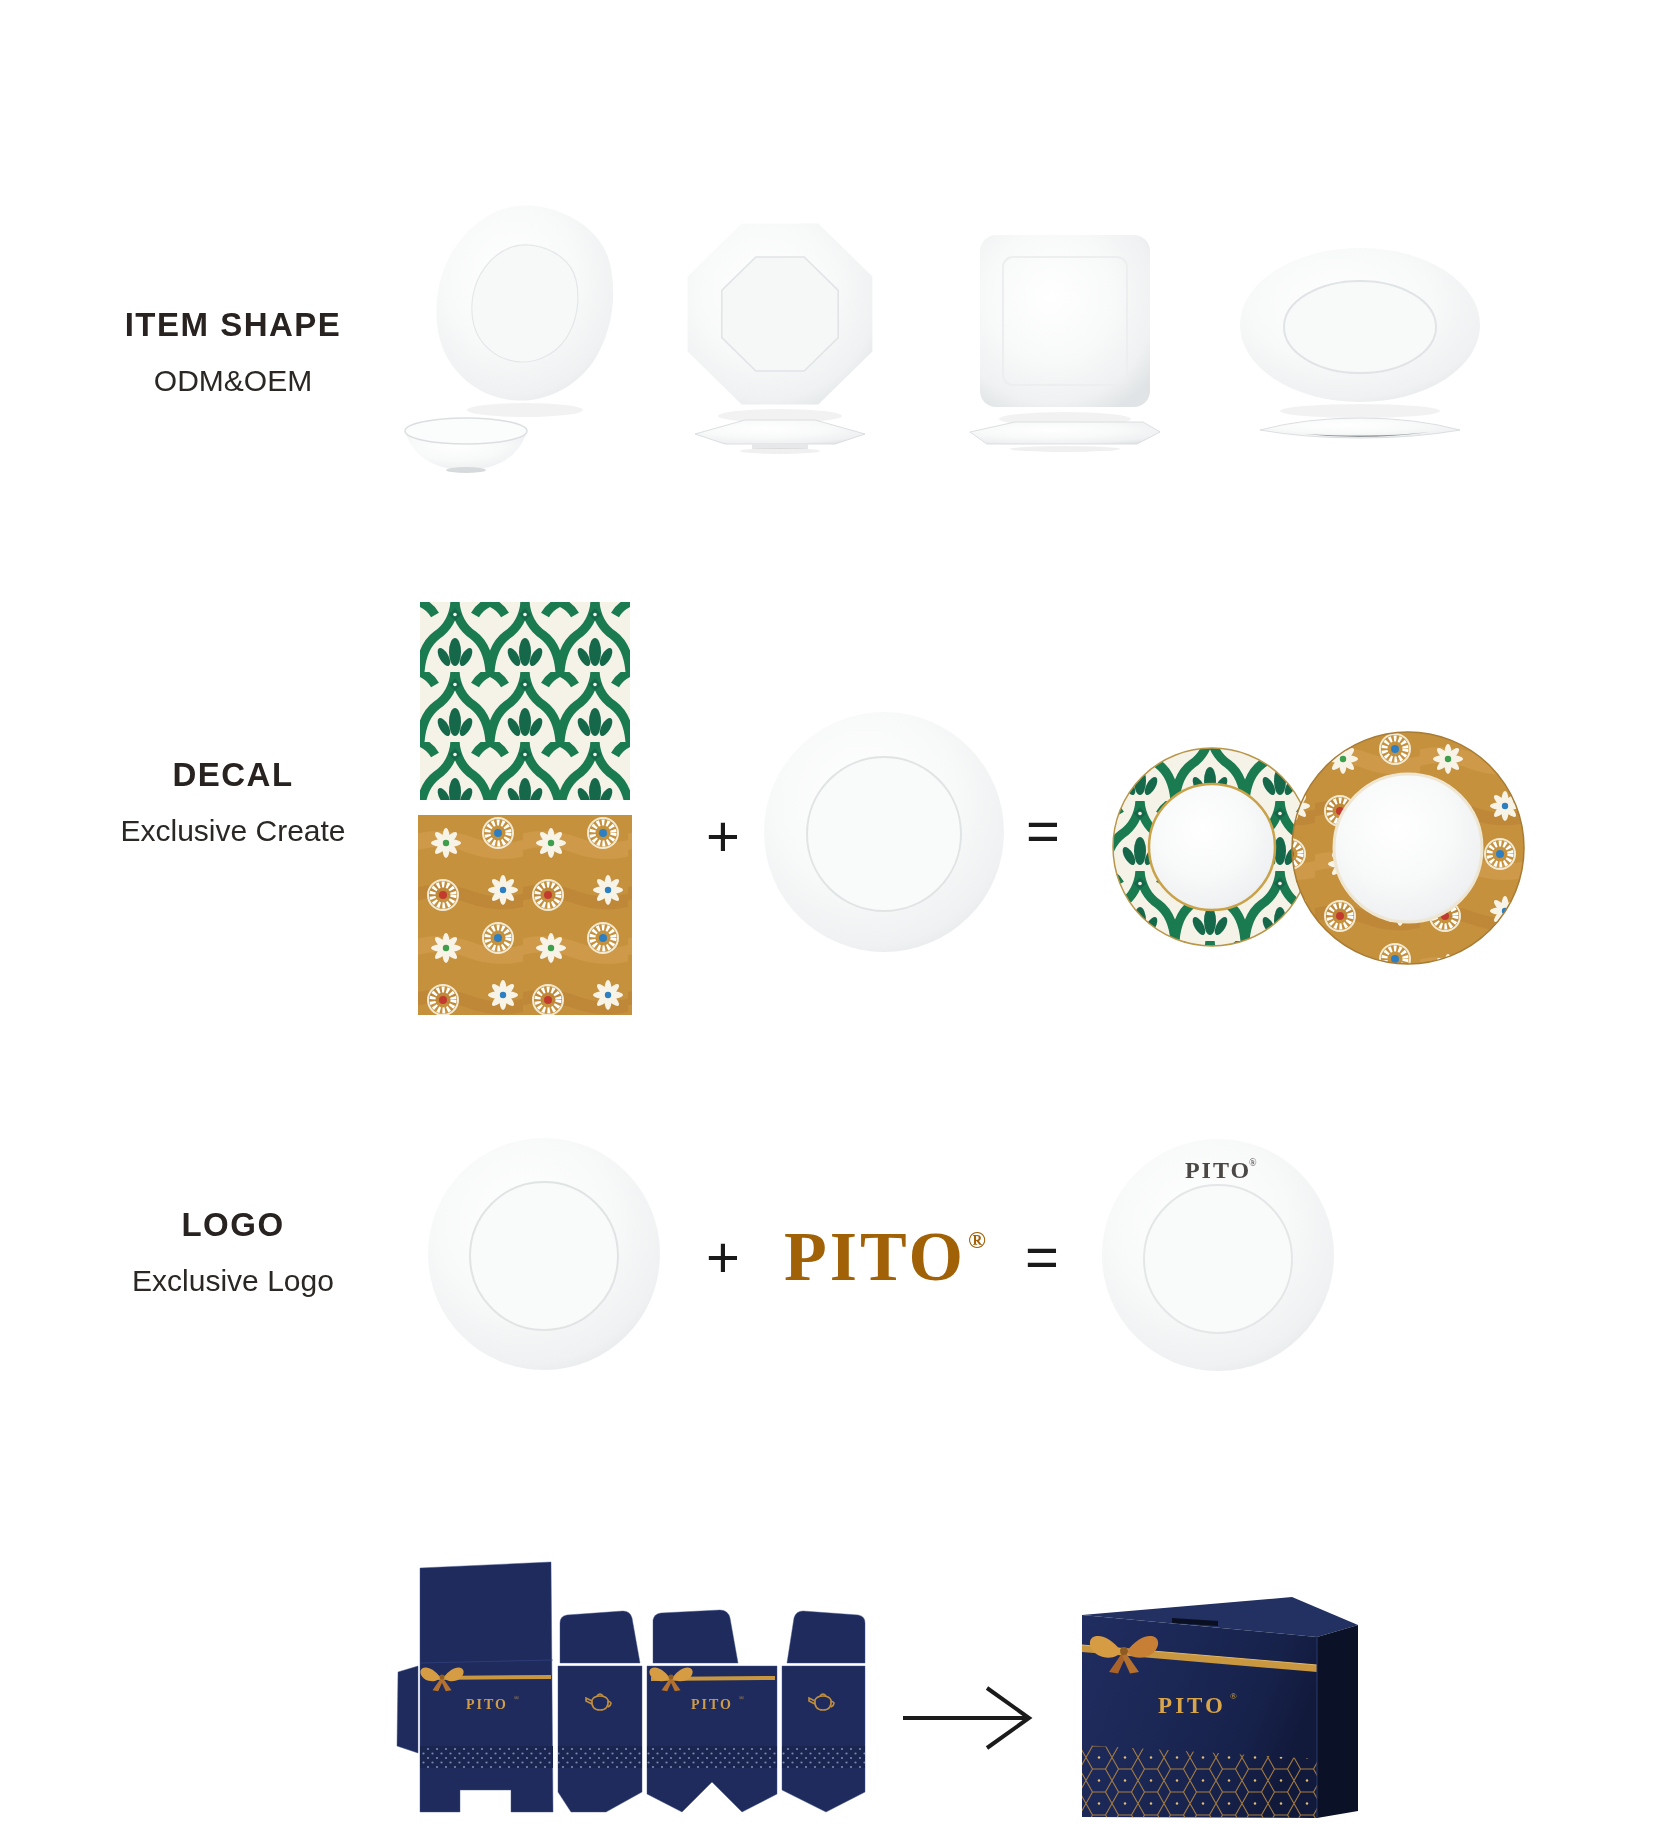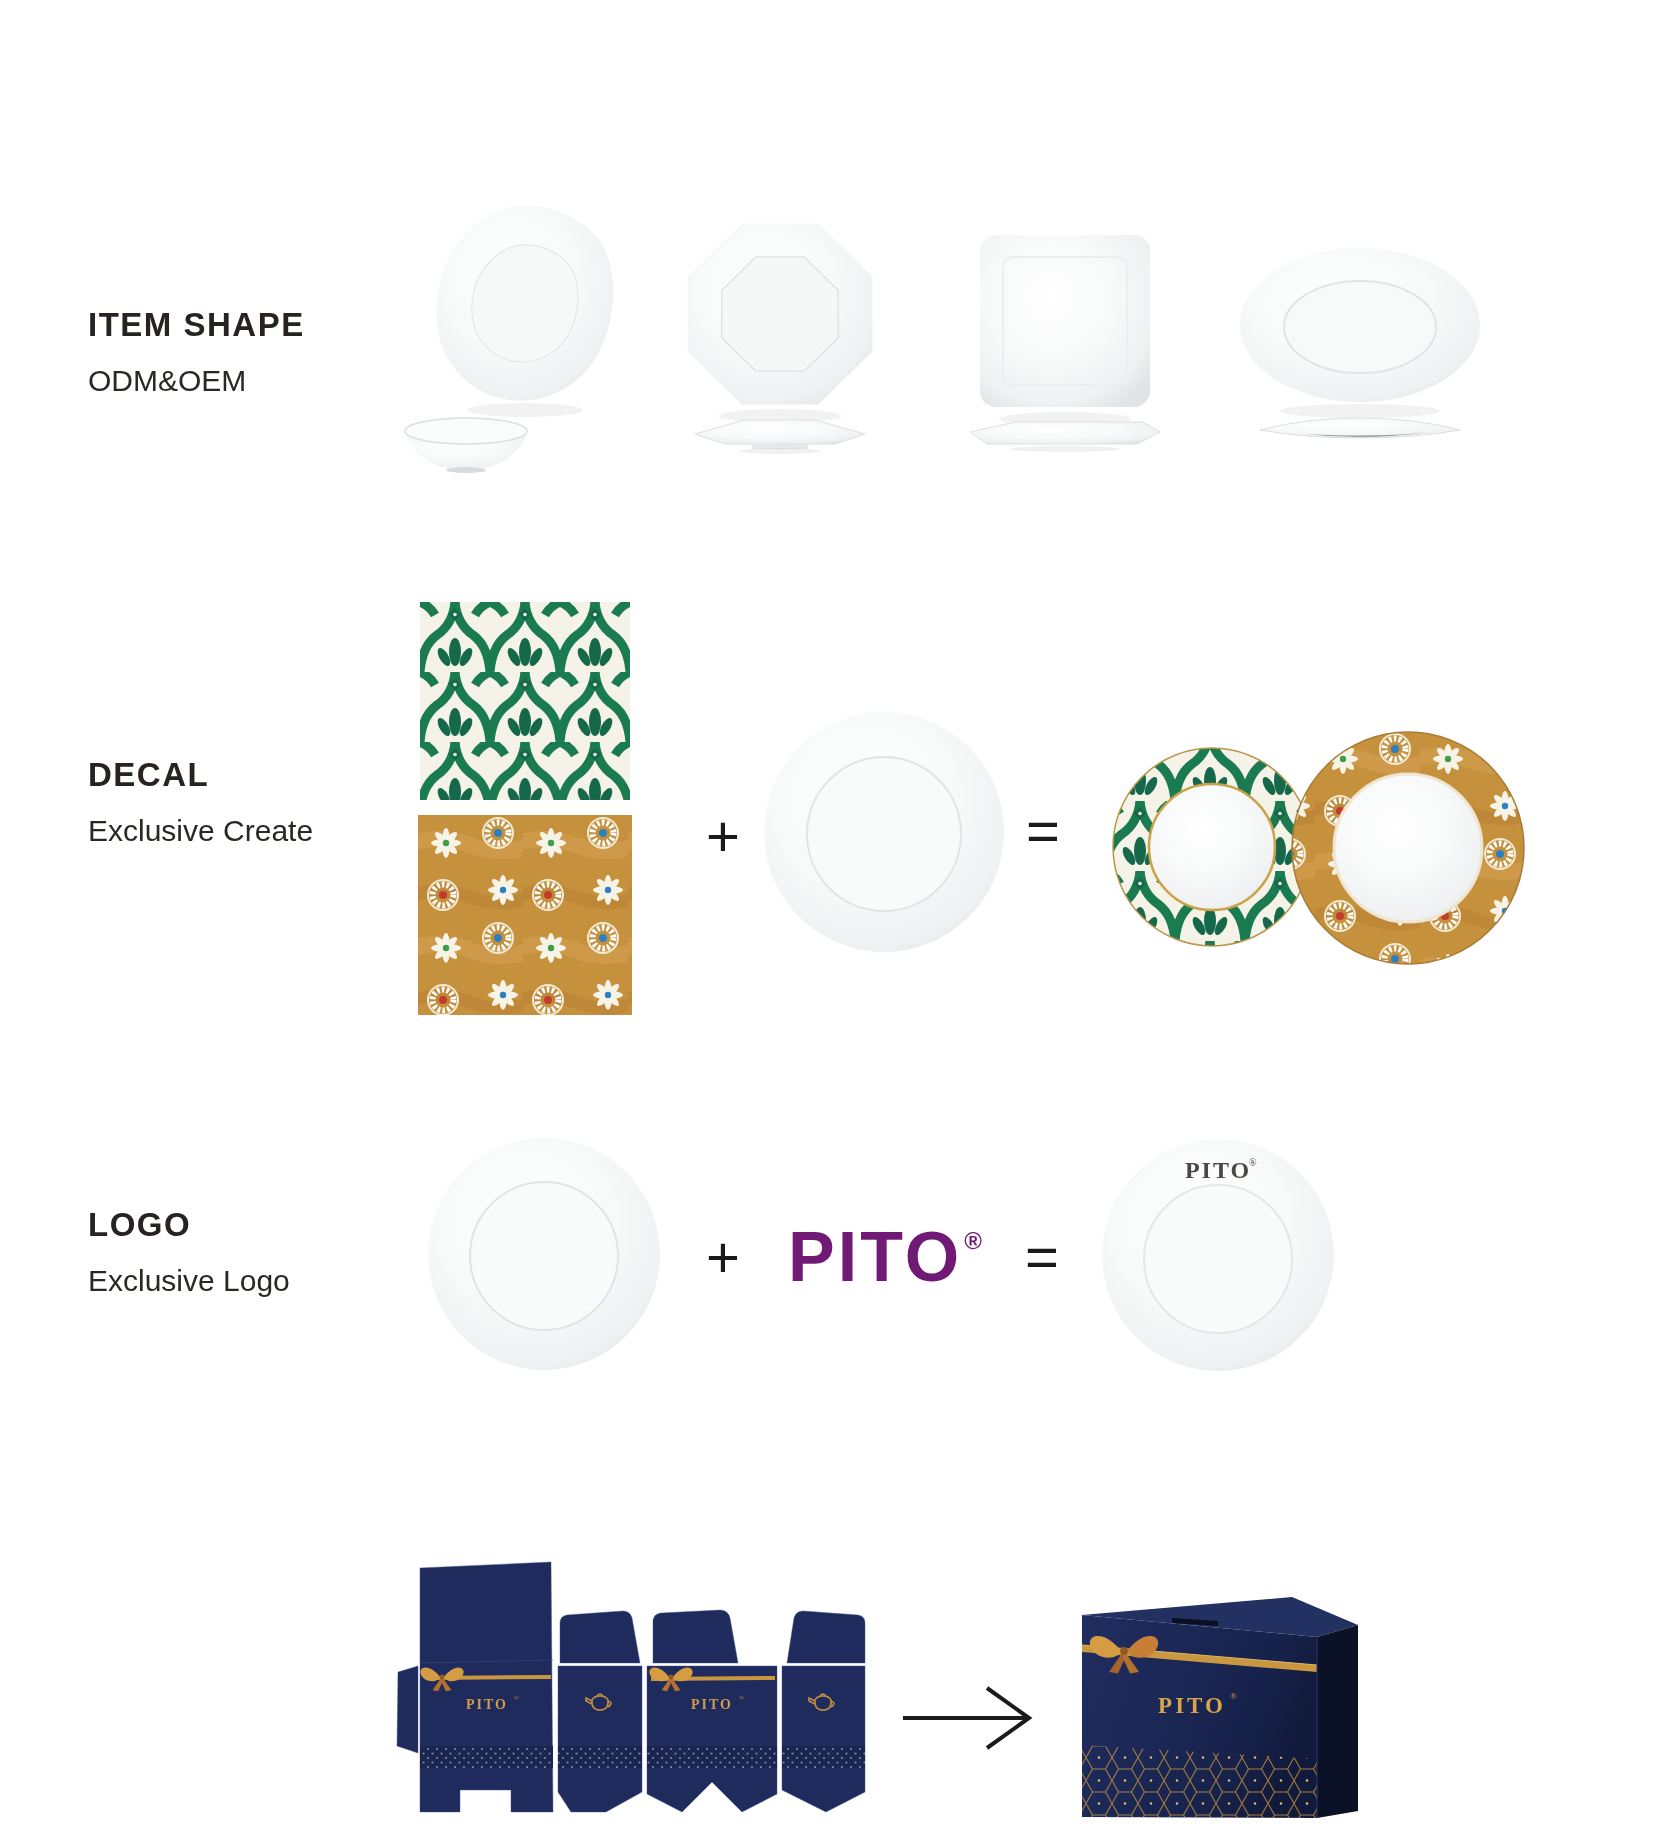--- a/index.html
+++ b/index.html
@@ -4,32 +4,32 @@
 <style>
   html,body { margin:0; padding:0; background:#ffffff; }
   .canvas {
     position:relative; width:1673px; height:1833px; background:#ffffff;
     font-family:"Liberation Sans", sans-serif; overflow:hidden;
   }
   .page-title {
     position:absolute; left:118px; top:70px;
     font-size:47px; font-weight:800; letter-spacing:0.5px; color:#272220;
   }
-  .sec-label-block { position:absolute; width:290px; text-align:left; }
+  .sec-label-block { position:absolute; width:290px; text-align:center; }
   .sec-label { font-size:33px; font-weight:800; letter-spacing:1.5px; color:#282320; }
   .sec-sublabel { font-size:30px; margin-top:20px; color:#2b2724; }
   .abs { position:absolute; }
   .op {
     position:absolute; transform:translate(-50%,-50%);
     font-size:58px; font-weight:500; color:#1a1a1a; line-height:1;
   }
   .wordmark {
     position:absolute; transform:translate(-50%,-50%);
-    font-family:Liberation Sans, sans-serif; font-weight:700;
-    font-size:70px; color:#701a75; letter-spacing:3px; white-space:nowrap;
+    font-family:Liberation Serif, serif; font-weight:700;
+    font-size:70px; color:#a16207; letter-spacing:3px; white-space:nowrap;
   }
   .wordmark sup { font-size:24px; vertical-align:32px; letter-spacing:0; margin-left:2px; }
   
   text { font-family:"Liberation Serif", serif; }
   .panel-brand { font-size:14px; font-weight:700; fill:#cf9c49; letter-spacing:2px; text-anchor:middle; }
   .panel-reg   { font-size:6.5px; fill:#cf9c49; }
   .box-brand   { font-size:23px; font-weight:700; fill:#d8a54a; letter-spacing:3px; text-anchor:middle; }
   .box-reg     { font-size:9px; fill:#d8a54a; }
   .plate-brand { font-size:24px; font-weight:700; fill:#4b4744; letter-spacing:2px; text-anchor:middle; }
   .plate-reg   { font-size:10px; fill:#4b4744; }

